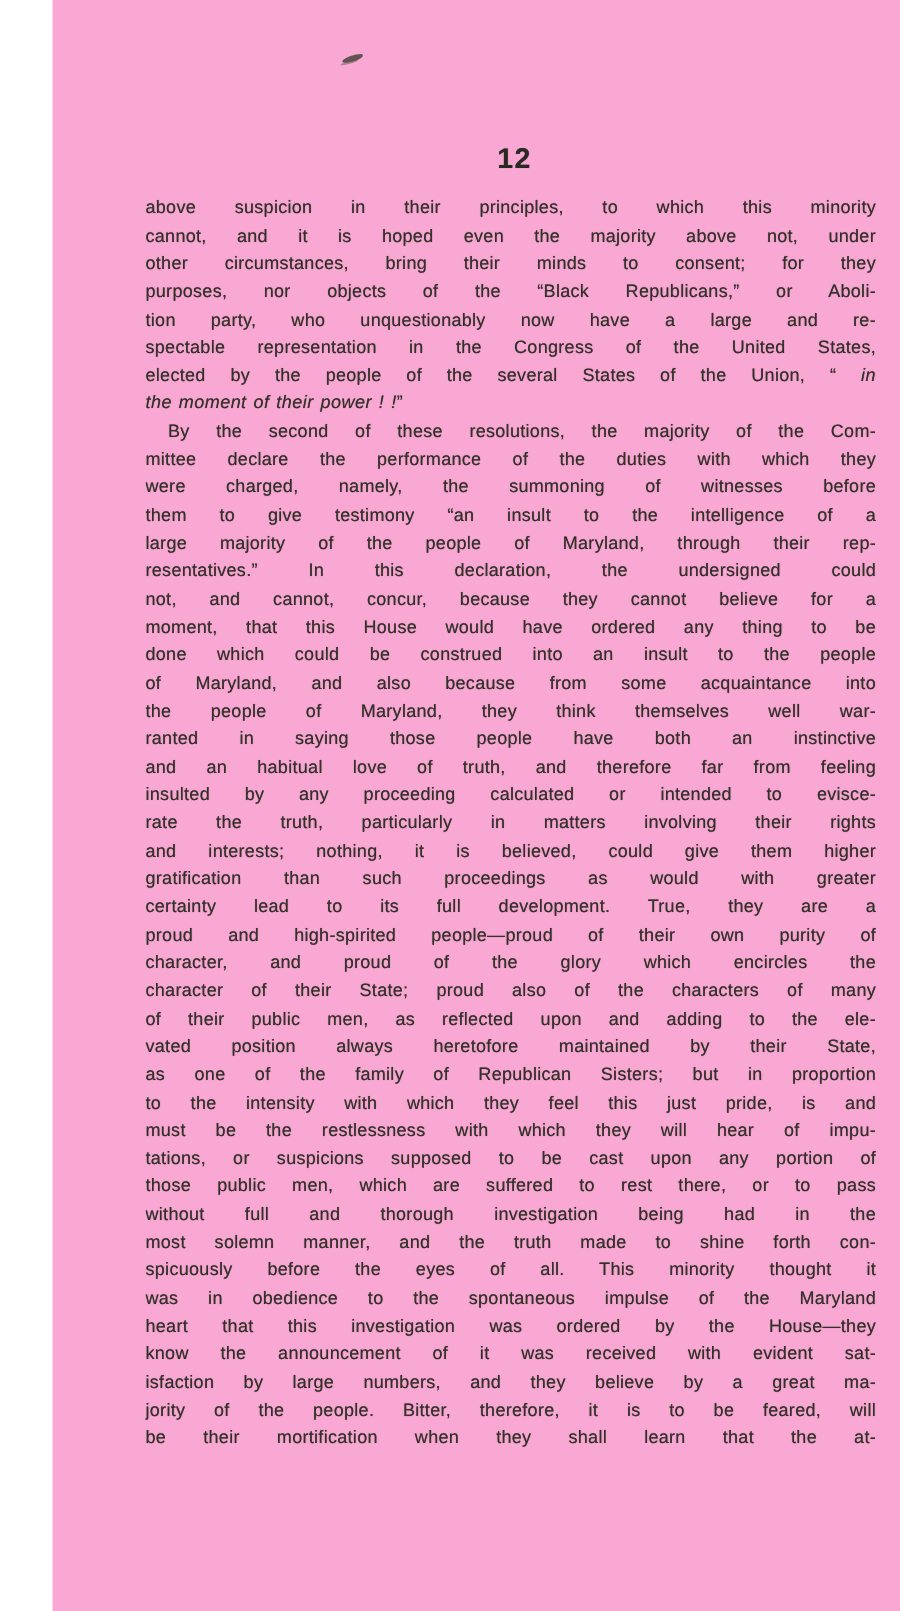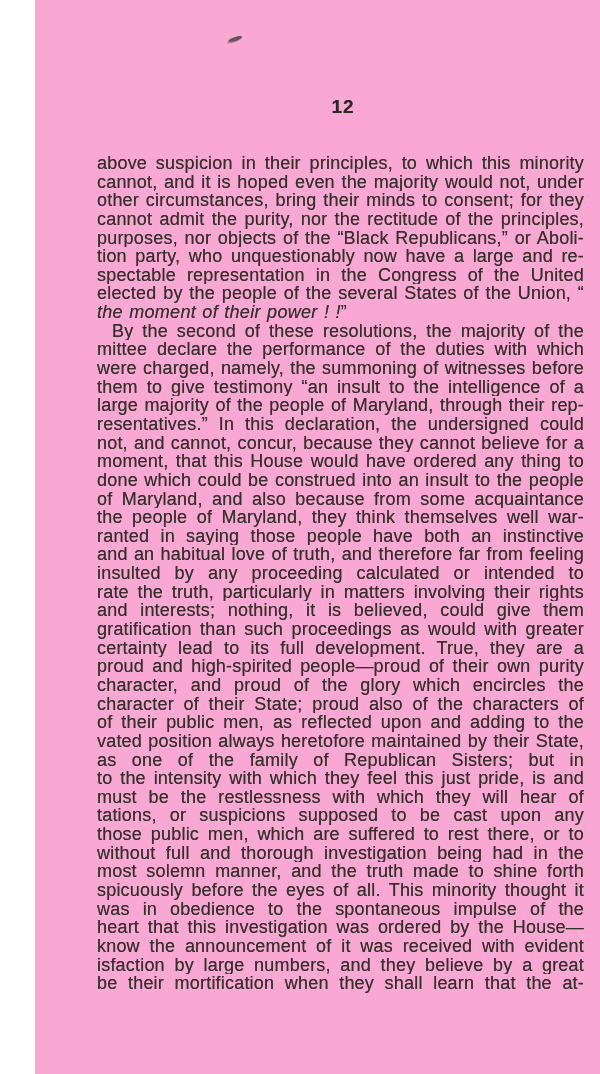--- a/index.html
+++ b/index.html
@@ -37,23 +37,23 @@
     height: 4px;
     background: #4a453d;
     border-radius: 60% 40% 50% 50%;
     transform: rotate(-14deg) skewX(-25deg);
     opacity: 0.85;
     box-shadow: -2px 2px 0 -1px rgba(74,69,61,0.5);
   }
   .text-block {
     position: absolute;
     left: 62px;
-    top: 154px;
+    top: 129px;
     width: 487px;
-    font-size: 18px;
+    font-size: 12px;
     line-height: 18.65px;
     letter-spacing: 0.2px;
     word-spacing: 1px;
     text-shadow: 0 0 0.55px rgba(52,48,42,0.72);
   }
   .para { margin: 0; }
   .para .line {
     text-align: justify;
     text-align-last: justify;
     white-space: normal;
@@ -74,23 +74,22 @@
 </style>
 </head>
 <body>
 
 <div class="page">
   <div class="ink-smudge"></div>
   <div class="page-number">12</div>
   <div class="text-block">
       <div class="para">
         <div class="line"><span>above suspicion in their principles, to which this minority</span></div>
-        <div class="line"><span>cannot, and it is hoped even the majority would not, under</span></div>
+        <div class="line"><span>cannot, and it is hoped even the majority above not, under</span></div>
         <div class="line"><span>other circumstances, bring their minds to consent; for they</span></div>
-        <div class="line"><span>cannot admit the purity, nor the rectitude of the principles,</span></div>
         <div class="line"><span>purposes, nor objects of the “Black Republicans,” or Aboli-</span></div>
         <div class="line"><span>tion party, who unquestionably now have a large and re-</span></div>
         <div class="line"><span>spectable representation in the Congress of the United States,</span></div>
         <div class="line"><span>elected by the people of the several States of the Union, “ </span><i>in</i></div>
         <div class="line flush"><i>the moment of their power ! !</i><span>”</span></div>
       </div>
       <div class="para indent">
         <div class="line"><span>By the second of these resolutions, the majority of the Com-</span></div>
         <div class="line"><span>mittee declare the performance of the duties with which they</span></div>
         <div class="line"><span>were charged, namely, the summoning of witnesses before</span></div>
@@ -119,16 +118,17 @@
         <div class="line"><span>must be the restlessness with which they will hear of impu-</span></div>
         <div class="line"><span>tations, or suspicions supposed to be cast upon any portion of</span></div>
         <div class="line"><span>those public men, which are suffered to rest there, or to pass</span></div>
         <div class="line"><span>without full and thorough investigation being had in the</span></div>
         <div class="line"><span>most solemn manner, and the truth made to shine forth con-</span></div>
         <div class="line"><span>spicuously before the eyes of all.  This minority thought it</span></div>
         <div class="line"><span>was in obedience to the spontaneous impulse of the Maryland</span></div>
         <div class="line"><span>heart that this investigation was ordered by the House—they</span></div>
         <div class="line"><span>know the announcement of it was received with evident sat-</span></div>
         <div class="line"><span>isfaction by large numbers, and they believe by a great ma-</span></div>
+        <div class="line"><span>jority of the people.  Bitter, therefore, it is to be feared, will</span></div>
         <div class="line"><span>be their mortification when they shall learn that the at-</span></div>
       </div>
     </div>
 </div>
 
 </body></html>

